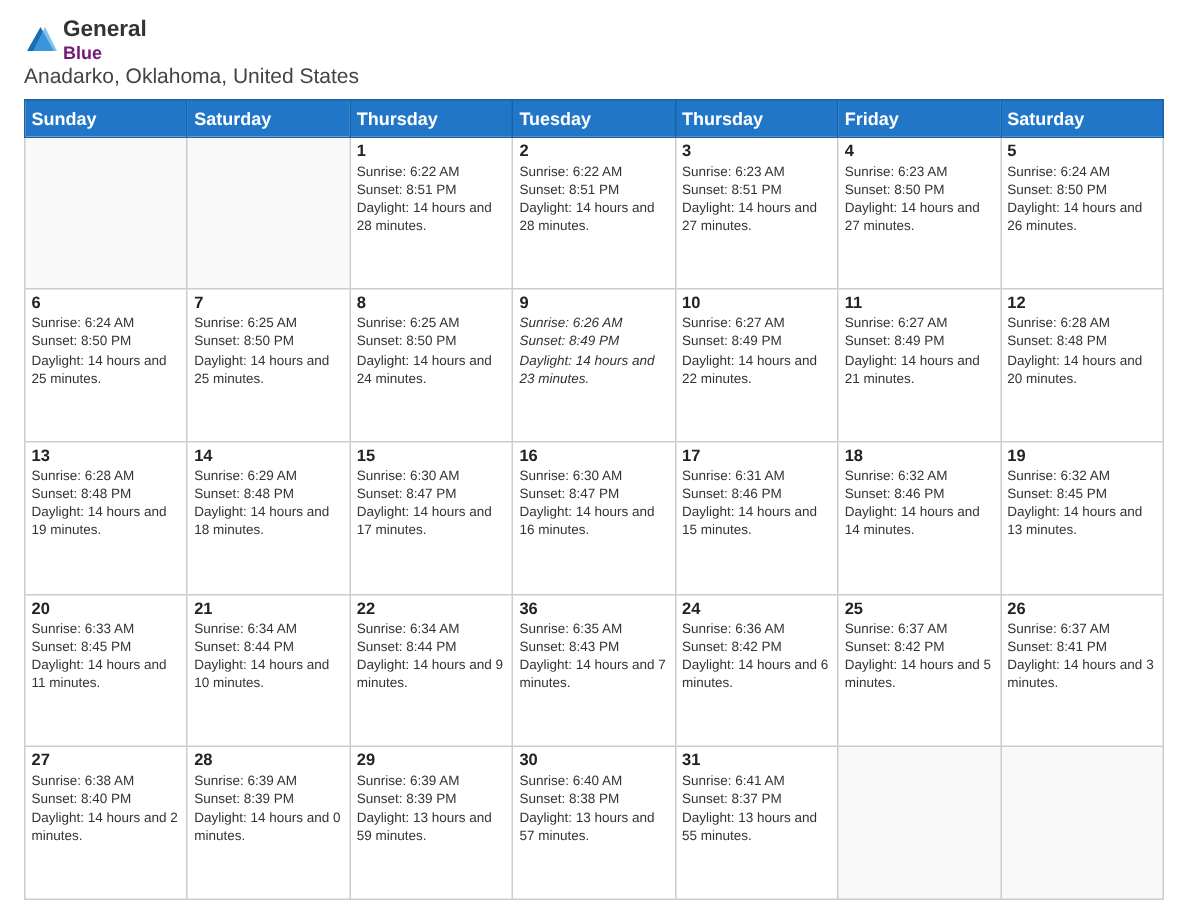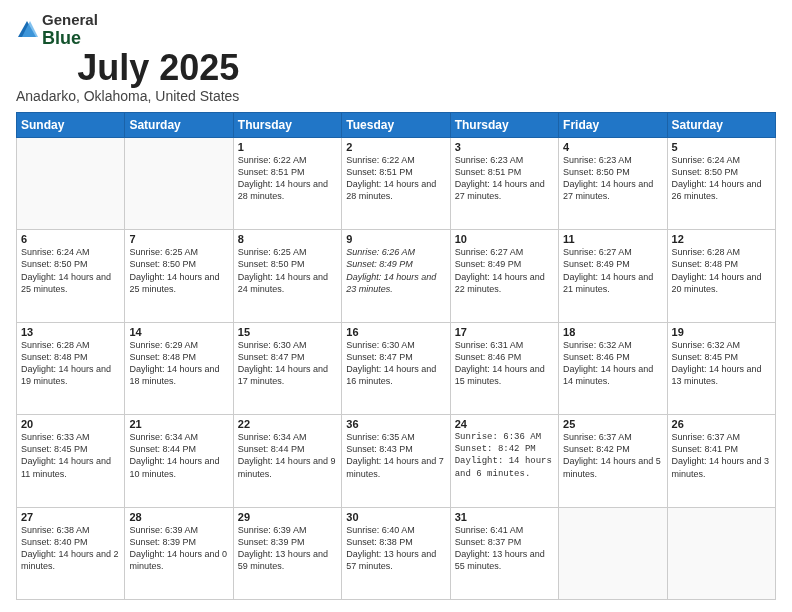--- a/index.html
+++ b/index.html
@@ -32,23 +32,23 @@
       display: flex;
       flex-direction: column;
       line-height: 1.1;
     }
     .logo-general {
       font-size: 15px;
       font-weight: bold;
       color: #333;
     }
     .logo-blue {
-      font-size: 18px;
-      font-weight: bold;
-      color: #14532d;
+      font-size: 12px;
+      font-weight: bold;
+      color: #701a75;
     }
     .logo-icon {
       width: 22px;
       height: 22px;
       margin-right: 4px;
     }
     .title-block {
       text-align: right;
     }
     .main-title {
@@ -109,21 +109,20 @@
       <svg class="logo-icon" viewBox="0 0 22 22" xmlns="http://www.w3.org/2000/svg">
         <polygon points="11,2 20,18 2,18" fill="#1a6db5"></polygon>
         <polygon points="14,2 22,18 6,18" fill="#4da6e8" opacity="0.7"></polygon>
       </svg>
       <div class="logo-text">
         <span class="logo-general">General</span>
         <span class="logo-blue">Blue</span>
       </div>
     </div>
     <div class="title-block">
-      <div class="main-title">July 2025</div>
       <div class="subtitle">Anadarko, Oklahoma, United States</div>
     </div>
   </div>
 
   <table class="calendar">
     <thead>
       <tr>
         <th>Sunday</th>
         <th>Saturday</th>
         <th>Thursday</th>
@@ -276,21 +275,21 @@
 Daylight: 14 hours and 9 minutes.</div>
           </td>
           <td>
             <span class="day-number">36</span>
             <div class="day-info" style="white-space: pre-line;">Sunrise: 6:35 AM
 Sunset: 8:43 PM
 Daylight: 14 hours and 7 minutes.</div>
           </td>
           <td>
             <span class="day-number">24</span>
-            <div class="day-info" style="white-space: pre-line; font-family: Liberation Mono, monospace;">Sunrise: 6:36 AM
+            <div class="day-info" style="white-space: pre-line;">Sunrise: 6:36 AM
 Sunset: 8:42 PM
 Daylight: 14 hours and 6 minutes.</div>
           </td>
           <td>
             <span class="day-number">25</span>
             <div class="day-info" style="white-space: pre-line;">Sunrise: 6:37 AM
 Sunset: 8:42 PM
 Daylight: 14 hours and 5 minutes.</div>
           </td>
           <td>

